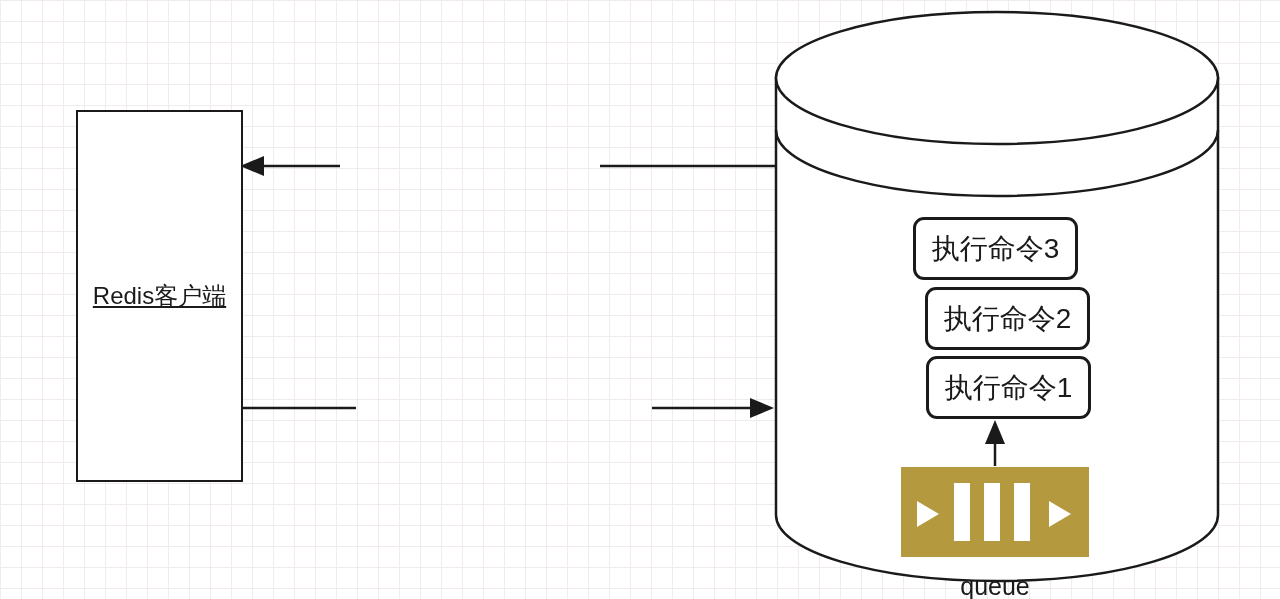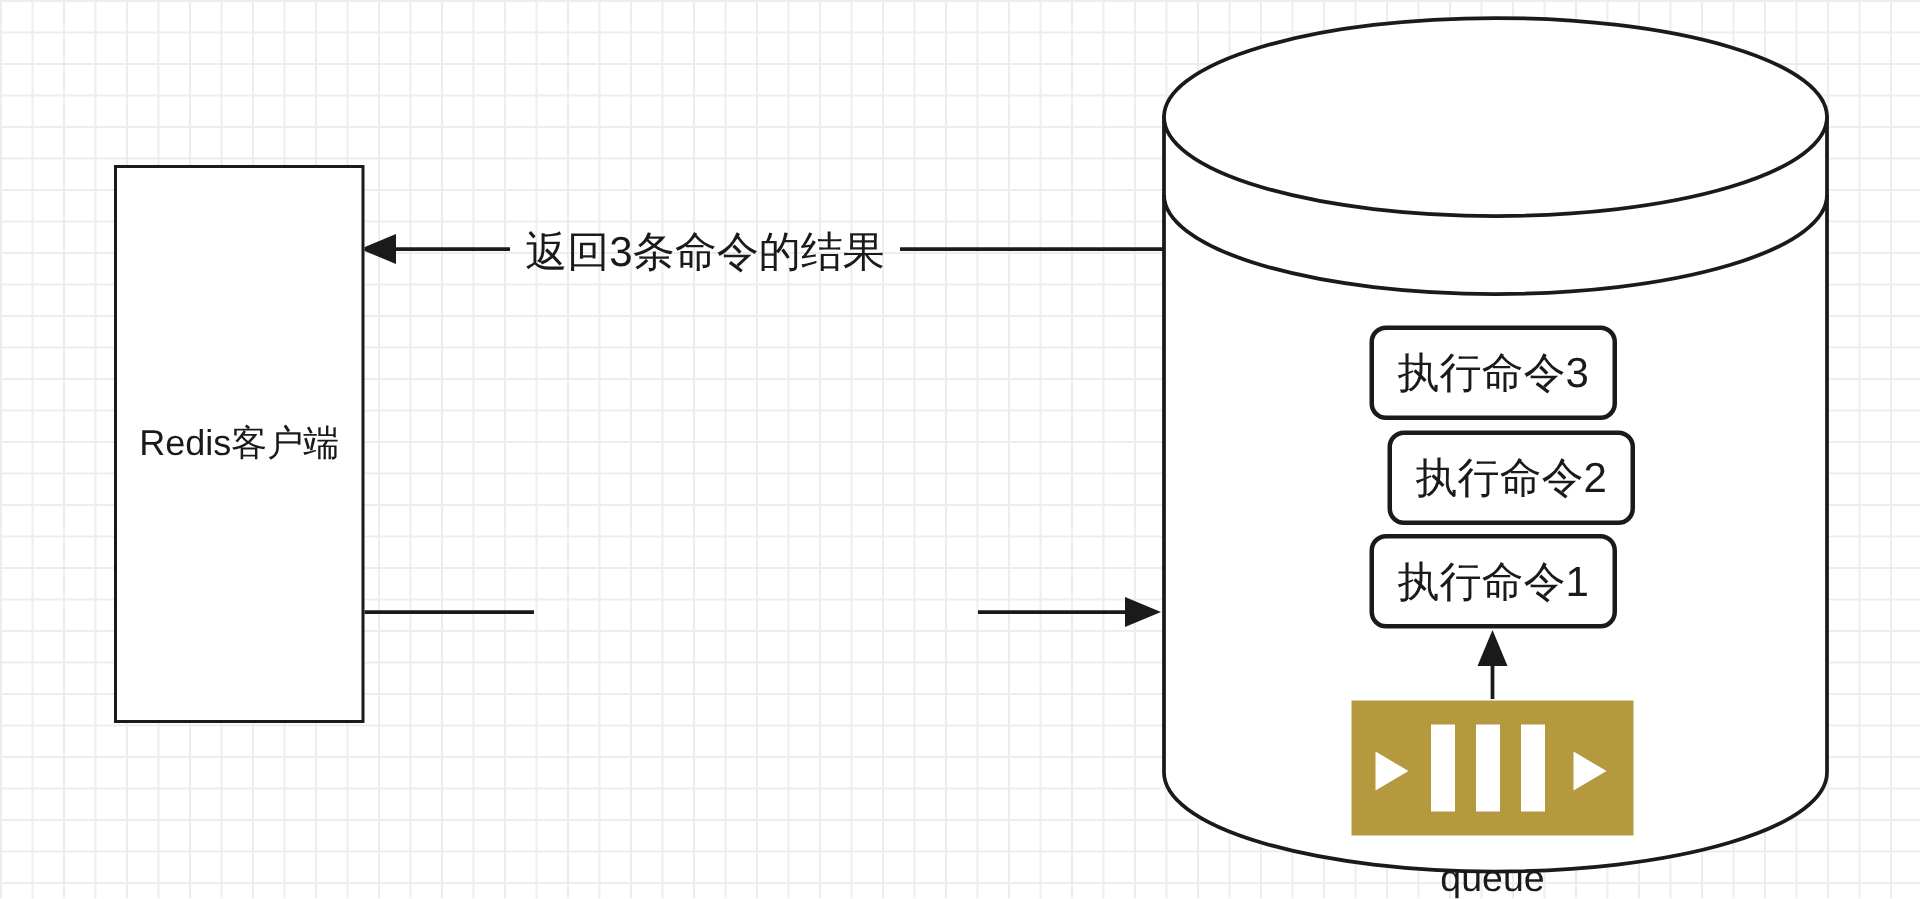--- a/index.html
+++ b/index.html
@@ -13,40 +13,40 @@
       linear-gradient(to bottom, #f1ebeb 1px, transparent 1px);
     background-size:21px 21px;
     font-family:"Liberation Sans", sans-serif;
     color:#1a1a1a;
   }
   svg.layer{position:absolute;left:0;top:0;}
   .client-box{
     position:absolute;left:76px;top:110px;width:163px;height:368px;
     background:#ffffff;border:2px solid #1a1a1a;
     display:flex;flex-direction:row;align-items:center;justify-content:center;
-    font-size:24px;line-height:1.4;text-align:center;
+    font-size:24px;line-height:1.4;text-align:center;text-decoration:underline;
   }
   .arrow-label{
     position:absolute;
     font-size:28px;
     white-space:nowrap;
     text-align:center;
   }
   .return-label{left:344px;top:149px;width:252px;}
   .send-label{left:360px;top:391px;width:288px;}
   .cmd-box{
     position:absolute;left:913px;width:165px;height:63px;
     background:#ffffff;border:3px solid #1a1a1a;border-radius:11px;
     display:flex;align-items:center;justify-content:center;
     font-size:28px;
     box-sizing:border-box;
   }
   .cmd-3{top:217px;}
   .cmd-2{top:287px;margin-left:12px;}
-  .cmd-1{top:356px;}
+  .cmd-1{top:356px;margin-left:13px;}
   .queue-label{
     position:absolute;left:905px;top:572px;width:180px;
     text-align:center;font-size:25px;
   }
 </style>
 </head>
 <body>
 
 <div class="canvas">
 
@@ -82,21 +82,20 @@
       <rect x="984" y="483" width="16" height="58" fill="#ffffff"></rect>
       <rect x="1014" y="483" width="16" height="58" fill="#ffffff"></rect>
       <polygon points="1049,501 1049,527 1071,514" fill="#ffffff"></polygon>
     </g>
   </svg>
 
   <div class="client-box">
     <span>Redis客户端</span>
   </div>
 
-  <div class="arrow-label return-label">返回3条命令的结果</div>
 
   <div class="cmd-box cmd-3">执行命令3</div>
   <div class="cmd-box cmd-2">执行命令2</div>
   <div class="cmd-box cmd-1">执行命令1</div>
 
   <div class="queue-label">queue</div>
 
 </div>
 
 </body></html>

